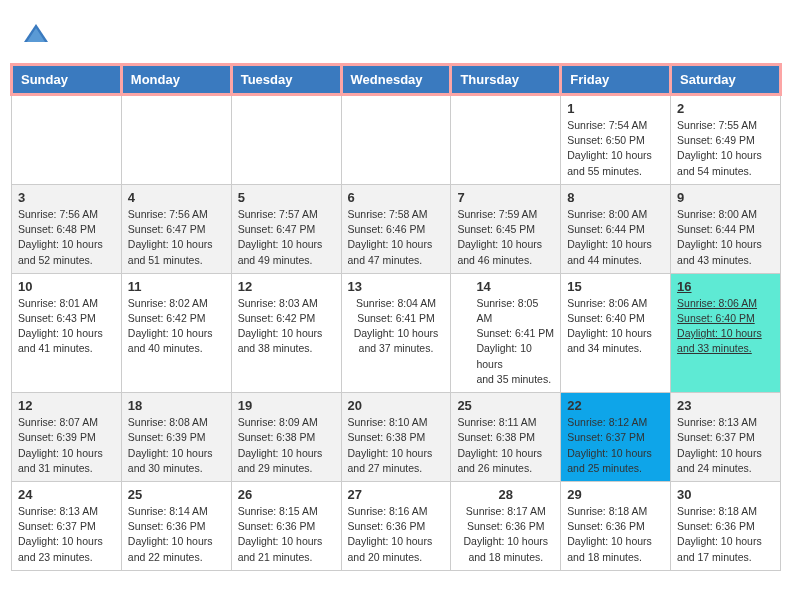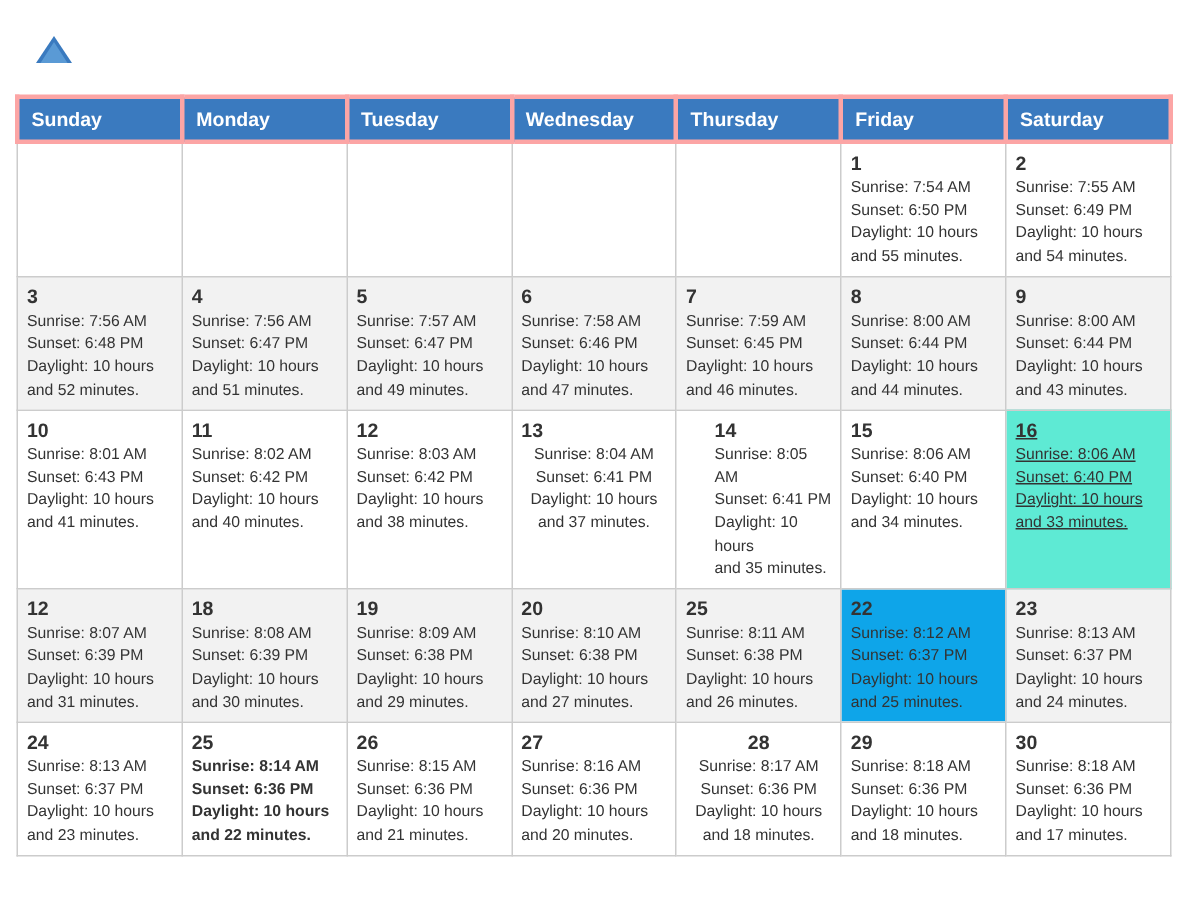--- a/index.html
+++ b/index.html
@@ -306,21 +306,21 @@
       <tr>
         <td style="background: rgb(255, 255, 255);">
           <span class="day-number">24</span>
           <div class="day-info" style="white-space: pre-line;">Sunrise: 8:13 AM
 Sunset: 6:37 PM
 Daylight: 10 hours
 and 23 minutes.</div>
         </td>
         <td style="background: rgb(255, 255, 255);">
           <span class="day-number">25</span>
-          <div class="day-info" style="white-space: pre-line; font-weight: bold;">Sunrise: 8:14 AM
+          <div class="day-info" style="white-space: pre-line;">Sunrise: 8:14 AM
 Sunset: 6:36 PM
 Daylight: 10 hours
 and 22 minutes.</div>
         </td>
         <td style="background: rgb(255, 255, 255);">
           <span class="day-number">26</span>
           <div class="day-info" style="white-space: pre-line;">Sunrise: 8:15 AM
 Sunset: 6:36 PM
 Daylight: 10 hours
 and 21 minutes.</div>

